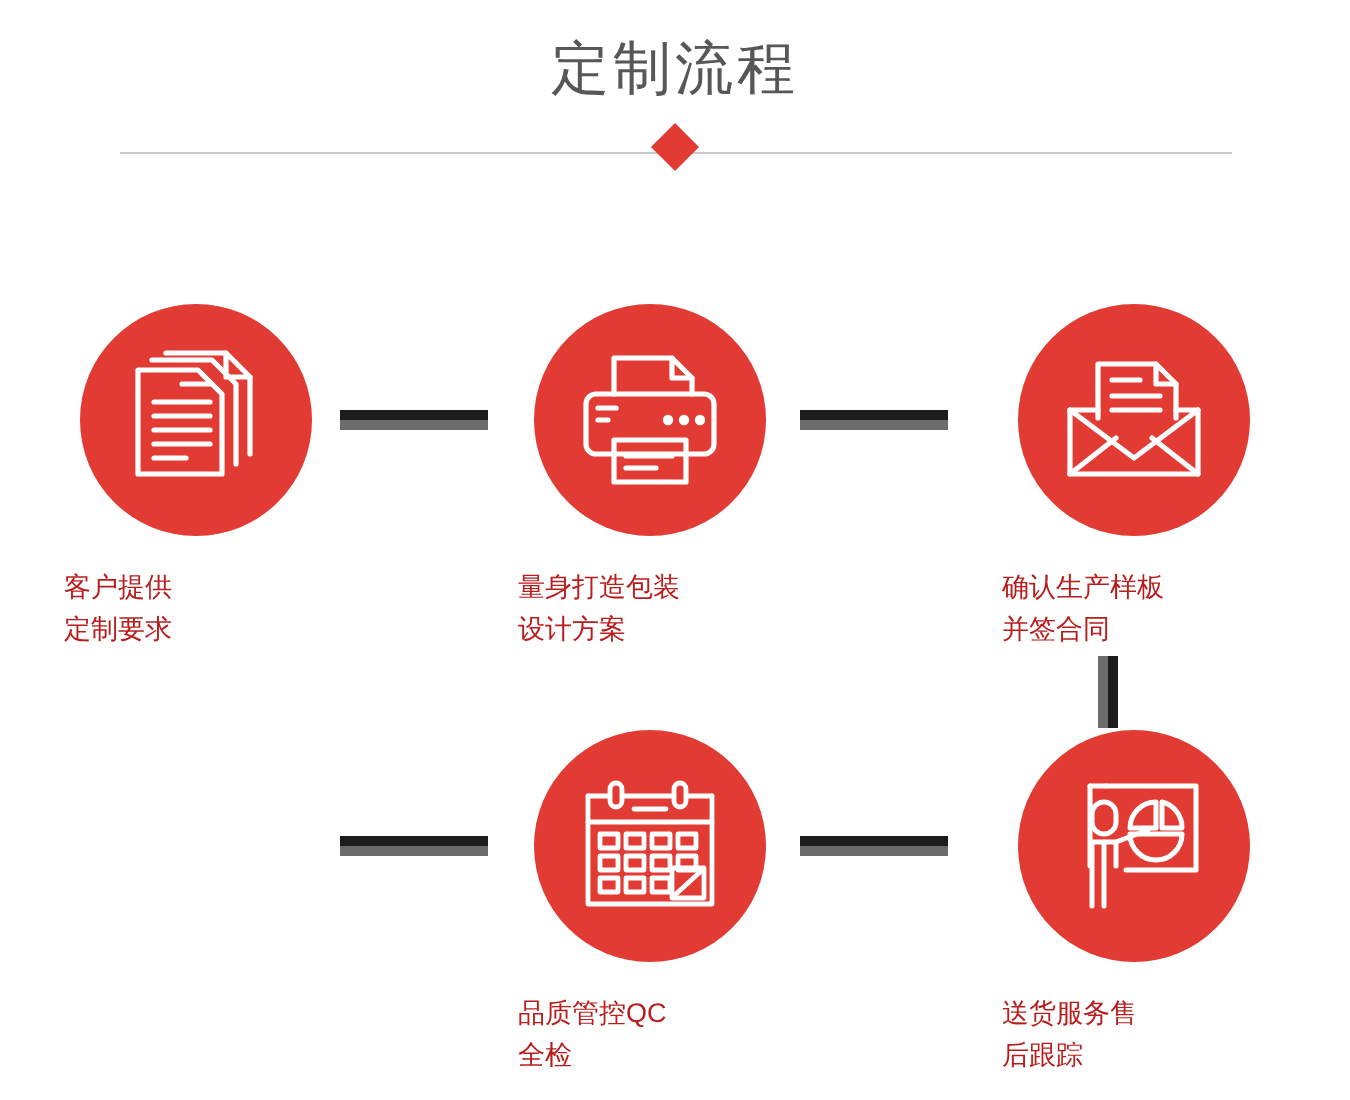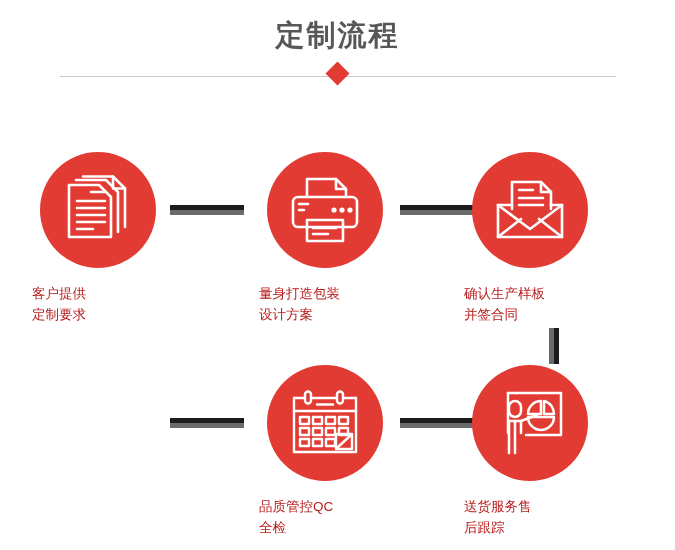--- a/index.html
+++ b/index.html
@@ -24,21 +24,21 @@
     width: 675px;
     height: 130px;
   }
   .page-title {
     position: absolute;
     left: 0;
     top: 16px;
     width: 675px;
     text-align: center;
     font-size: 29px;
-    font-weight: bold;
+    font-weight: normal;
     letter-spacing: 2px;
     color: #575757;
     line-height: 38px;
     white-space: nowrap;
   }
   .divider-wrap {
     position: absolute;
     left: 0;
     top: 65px;
     width: 675px;
@@ -82,21 +82,21 @@
     height: 420px;
   }
   .step {
     position: absolute;
     width: 180px;
   }
   .step-r1 { top: 22px; }
   .step-r2 { top: 235px; }
   .step-c1 { left: 8px; }
   .step-c2 { left: 235px; }
-  .step-c3 { left: 440px; }
+  .step-c3 { left: 477px; }
 
   .circle {
     position: relative;
     margin-left: 32px;
     width: 116px;
     height: 116px;
     border-radius: 50%;
     background: #e23b33;
   }
   .circle svg {

